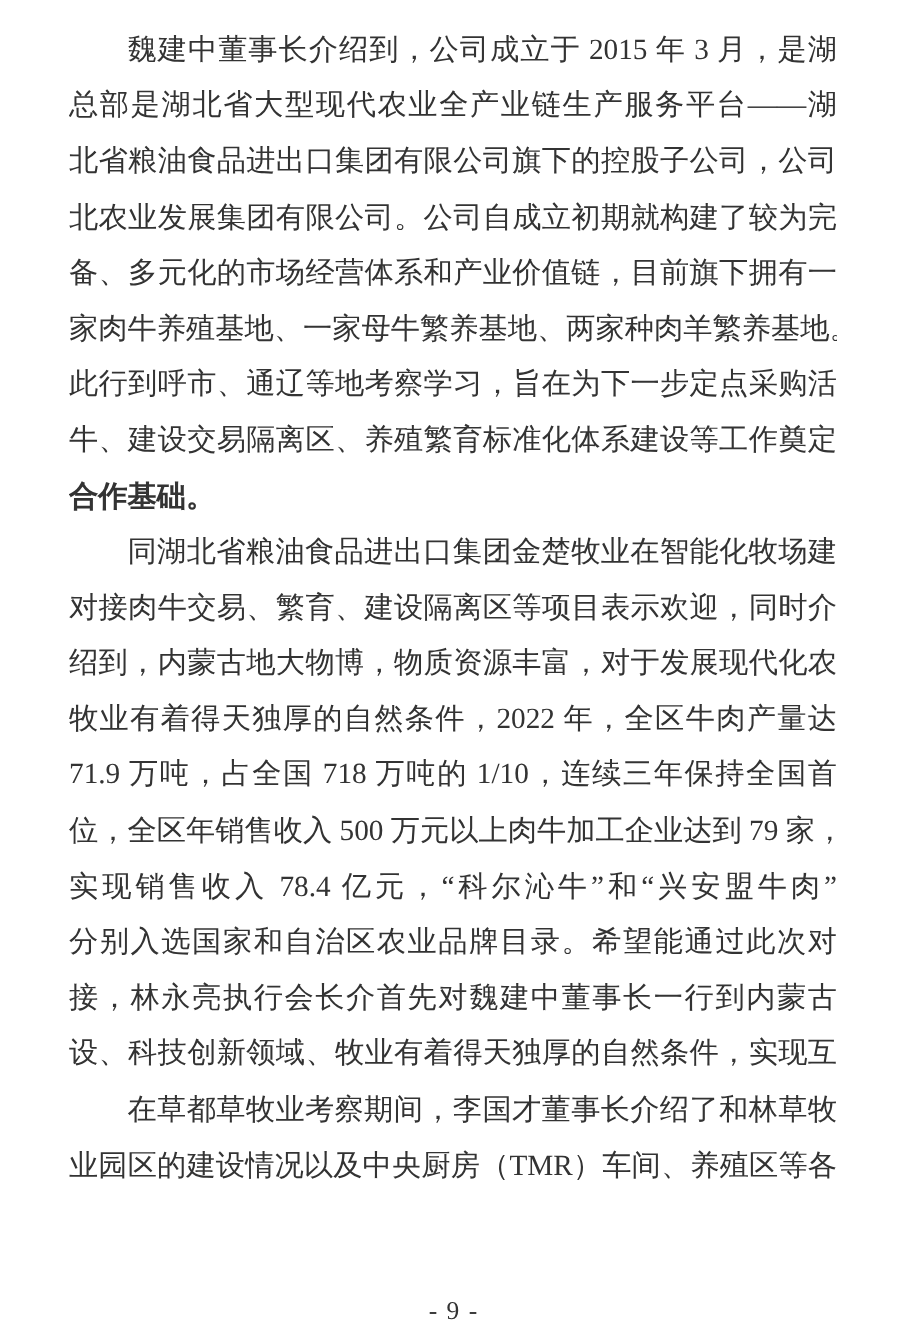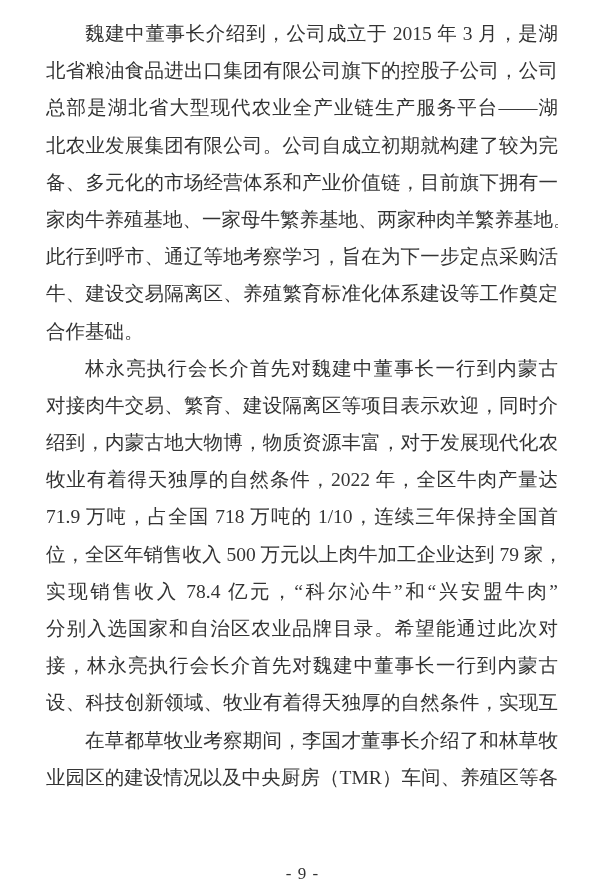--- a/index.html
+++ b/index.html
@@ -30,48 +30,49 @@
     text-align: justify;
     text-align-last: justify;
     overflow: hidden;
   }
   .line.indent {
     text-indent: 2em;
   }
   .line.end {
     text-align: left;
     text-align-last: left;
+    font-weight: bold;
   }
   .footer {
     position: absolute;
     left: 0;
     right: 0;
     top: 862px;
     text-align: center;
     font-size: 17px;
     line-height: 24px;
     letter-spacing: 1px;
     color: #333333;
   }
 </style>
 </head>
 <body>
 
 <div class="page">
   <div class="content">
     <div class="line indent">魏建中董事长介绍到，公司成立于 2015 年 3 月，是湖</div>
+    <div class="line">总部是湖北省大型现代农业全产业链生产服务平台——湖</div>
     <div class="line">北省粮油食品进出口集团有限公司旗下的控股子公司，公司</div>
-    <div class="line">总部是湖北省大型现代农业全产业链生产服务平台——湖</div>
     <div class="line">北农业发展集团有限公司。公司自成立初期就构建了较为完</div>
     <div class="line">备、多元化的市场经营体系和产业价值链，目前旗下拥有一</div>
     <div class="line">家肉牛养殖基地、一家母牛繁养基地、两家种肉羊繁养基地。</div>
     <div class="line">此行到呼市、通辽等地考察学习，旨在为下一步定点采购活</div>
     <div class="line">牛、建设交易隔离区、养殖繁育标准化体系建设等工作奠定</div>
     <div class="line end">合作基础。</div>
-    <div class="line indent">林永亮执行会长介首先对魏建中董事长一行到内蒙古</div>
+    <div class="line indent">同湖北省粮油食品进出口集团金楚牧业在智能化牧场建</div>
     <div class="line">对接肉牛交易、繁育、建设隔离区等项目表示欢迎，同时介</div>
     <div class="line">绍到，内蒙古地大物博，物质资源丰富，对于发展现代化农</div>
     <div class="line">牧业有着得天独厚的自然条件，2022 年，全区牛肉产量达</div>
     <div class="line">71.9 万吨，占全国 718 万吨的 1/10，连续三年保持全国首</div>
     <div class="line">位，全区年销售收入 500 万元以上肉牛加工企业达到 79 家，</div>
     <div class="line">实现销售收入 78.4 亿元，“科尔沁牛”和“兴安盟牛肉”</div>
     <div class="line">分别入选国家和自治区农业品牌目录。希望能通过此次对</div>
     <div class="line">接，林永亮执行会长介首先对魏建中董事长一行到内蒙古</div>
     <div class="line">设、科技创新领域、牧业有着得天独厚的自然条件，实现互</div>
     <div class="line indent">在草都草牧业考察期间，李国才董事长介绍了和林草牧</div>

